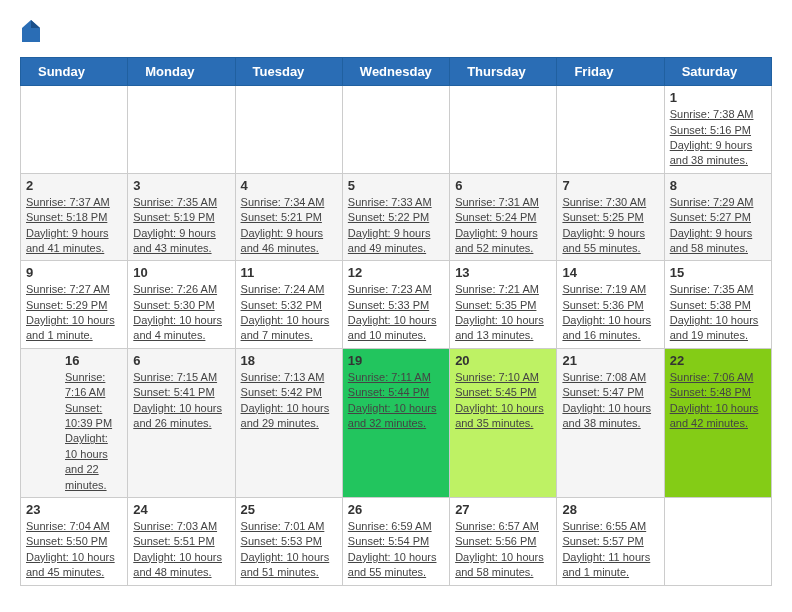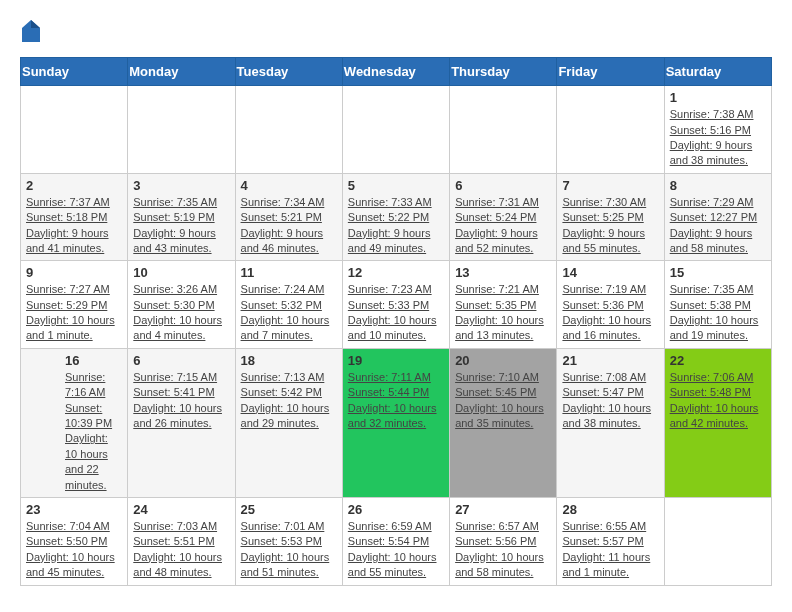--- a/index.html
+++ b/index.html
@@ -47,21 +47,21 @@
     .calendar {
       width: 100%;
       border-collapse: collapse;
       border: 1px solid #ccc;
     }
     .calendar th {
       background: #2a6db5;
       color: #fff;
       font-size: 13px;
       font-weight: bold;
-      padding: 6px 1px;
+      padding: 6px 17px;
       text-align: left;
       border: 1px solid #2060a0;
     }
     .calendar td {
       vertical-align: top;
       border: 1px solid #ccc;
       padding: 4px 5px;
       width: calc(100% / 7);
       background: #fff;
       min-height: 85px;
@@ -168,34 +168,34 @@
         </td>
         <td style="background: rgb(245, 245, 245);">
           <span class="day-number">7</span>
           <div class="day-info">Sunrise: 7:30 AM
 Sunset: 5:25 PM
 Daylight: 9 hours and 55 minutes.</div>
         </td>
         <td style="background: rgb(245, 245, 245);">
           <span class="day-number">8</span>
           <div class="day-info">Sunrise: 7:29 AM
-Sunset: 12:27 PM
+Sunset: 5:27 PM
 Daylight: 9 hours and 58 minutes.</div>
         </td>
       </tr>
       <tr>
         <td>
           <span class="day-number">9</span>
           <div class="day-info">Sunrise: 7:27 AM
 Sunset: 5:29 PM
 Daylight: 10 hours and 1 minute.</div>
         </td>
         <td>
           <span class="day-number">10</span>
-          <div class="day-info">Sunrise: 3:26 AM
+          <div class="day-info">Sunrise: 7:26 AM
 Sunset: 5:30 PM
 Daylight: 10 hours and 4 minutes.</div>
         </td>
         <td>
           <span class="day-number">11</span>
           <div class="day-info">Sunrise: 7:24 AM
 Sunset: 5:32 PM
 Daylight: 10 hours and 7 minutes.</div>
         </td>
         <td>
@@ -241,21 +241,21 @@
           <div class="day-info">Sunrise: 7:13 AM
 Sunset: 5:42 PM
 Daylight: 10 hours and 29 minutes.</div>
         </td>
         <td style="background: #22c55e;">
           <span class="day-number">19</span>
           <div class="day-info">Sunrise: 7:11 AM
 Sunset: 5:44 PM
 Daylight: 10 hours and 32 minutes.</div>
         </td>
-        <td style="background: #a3a3a3; margin-top: 12px;">
+        <td style="background: #bef264; margin-top: 12px;">
           <span class="day-number">20</span>
           <div class="day-info">Sunrise: 7:10 AM
 Sunset: 5:45 PM
 Daylight: 10 hours and 35 minutes.</div>
         </td>
         <td style="background: rgb(245, 245, 245);">
           <span class="day-number">21</span>
           <div class="day-info">Sunrise: 7:08 AM
 Sunset: 5:47 PM
 Daylight: 10 hours and 38 minutes.</div>

